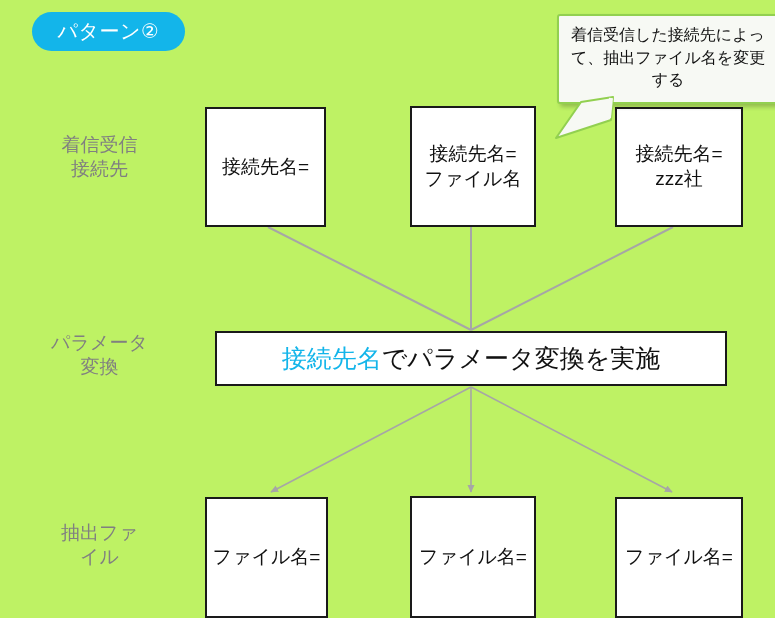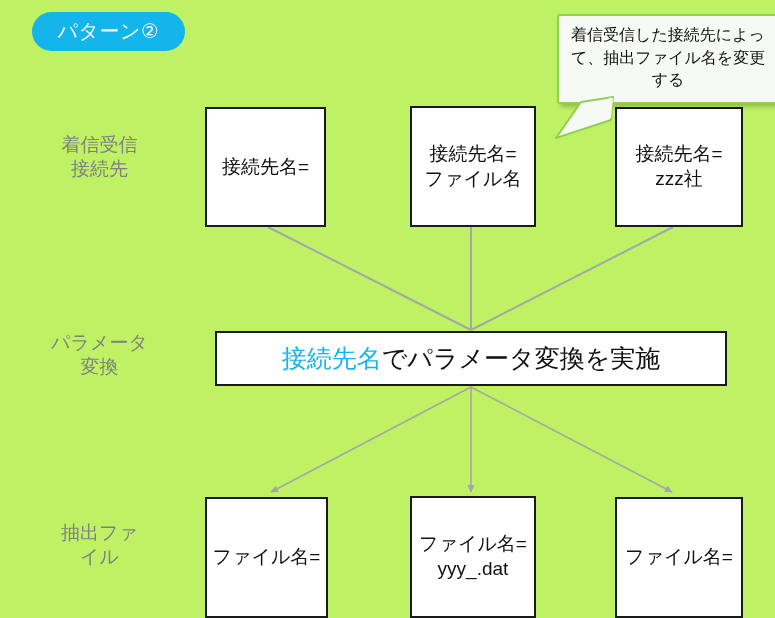--- a/index.html
+++ b/index.html
@@ -192,21 +192,20 @@
   </div>
 
   <div class="node-box" id="out-box-0">
     <span>
       <span class="txt">ファイル名=</span>
     </span>
   </div>
   <div class="node-box" id="out-box-1">
     <span>
       <span class="txt">ファイル名=</span>
-      <span class="txt">yyy_.dat</span>
     </span>
   </div>
   <div class="node-box" id="out-box-2">
     <span>
       <span class="txt">ファイル名=</span>
     </span>
   </div>
 
   <div class="callout">着信受信した接続先によって、抽出ファイル名を変更する</div>
   <svg class="callout-tail" viewBox="0 0 70 44" width="70" height="44" xmlns="http://www.w3.org/2000/svg">

